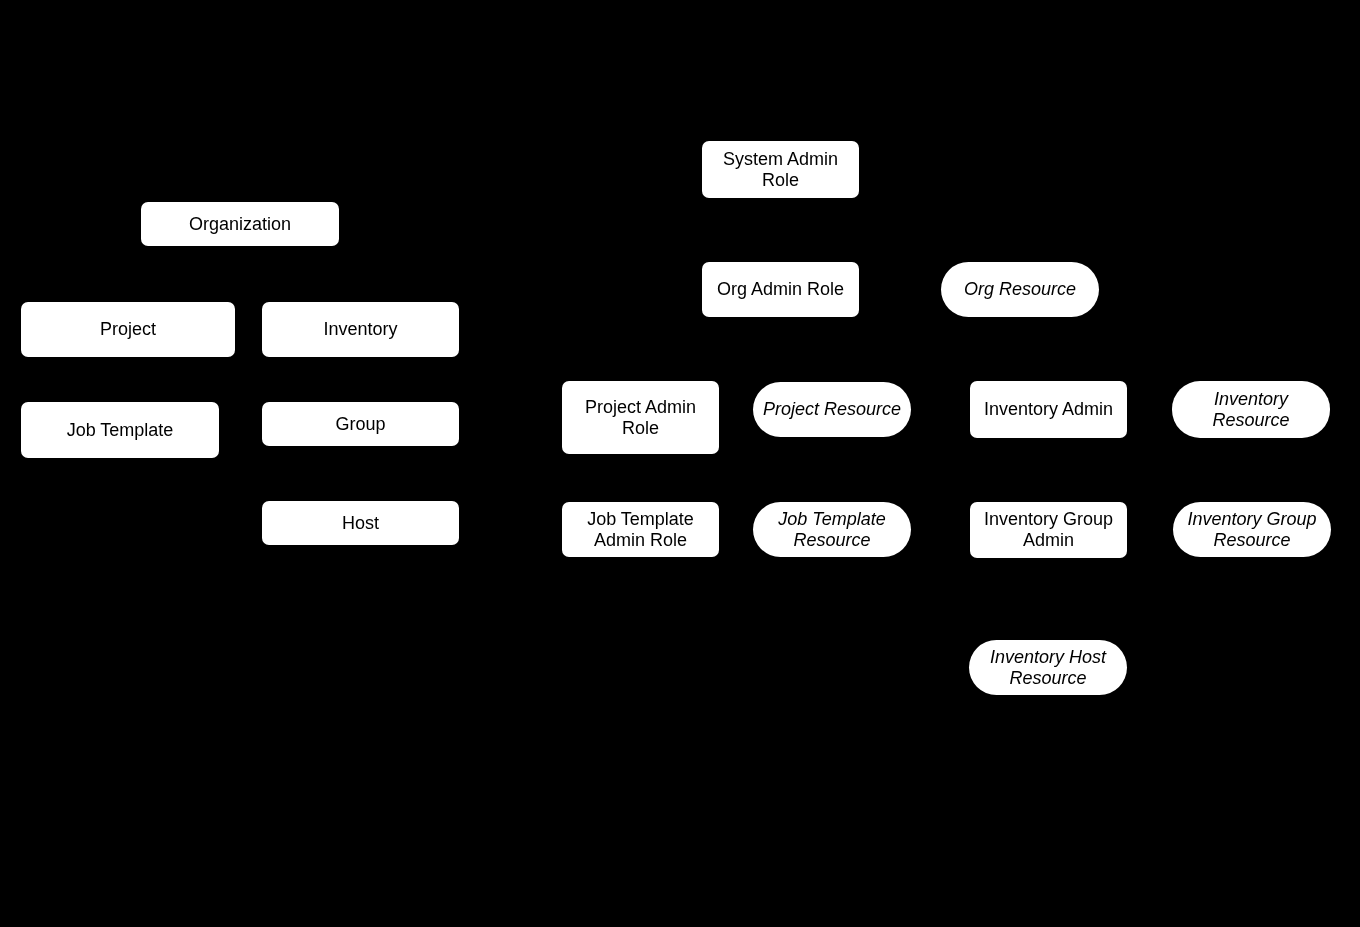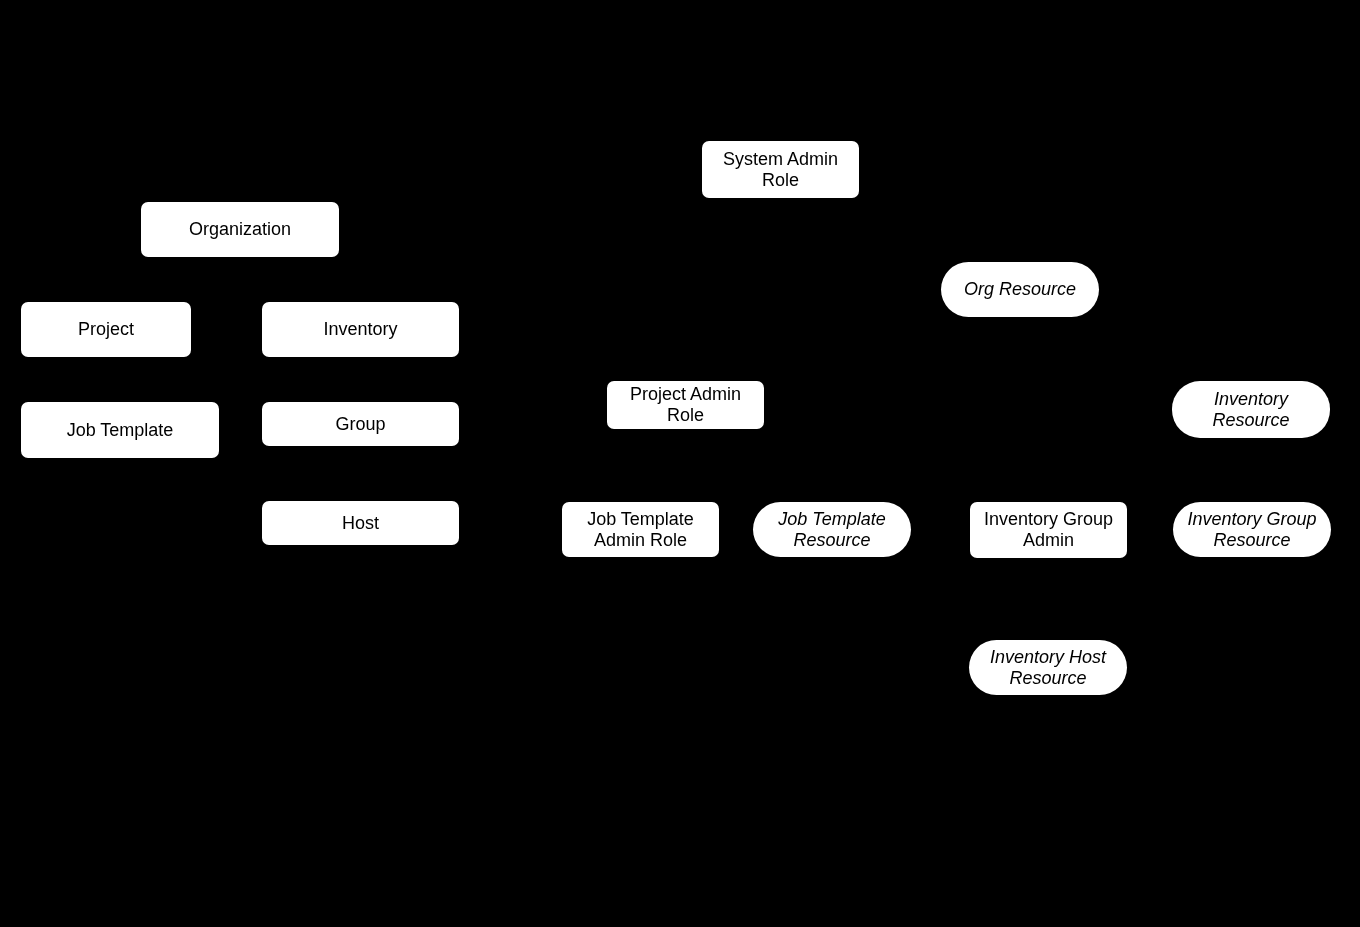--- a/index.html
+++ b/index.html
@@ -25,32 +25,32 @@
     text-align: center;
     font-size: 18px;
     line-height: 21px;
     white-space: pre-line;
     box-sizing: border-box;
   }
   .rect { border-radius: 7px; }
   .pill { border-radius: 28px; font-style: italic; }
 
   
-  .n-organization        { left: 141px;  top: 202px; width: 198px; height: 55px; }
-  .n-project             { left: 21px;   top: 302px; width: 170px; height: 55px; }
+  .n-organization        { left: 141px;  top: 202px; width: 198px; height: 44px; }
+  .n-project             { left: 21px;   top: 302px; width: 214px; height: 55px; }
   .n-inventory           { left: 262px;  top: 302px; width: 197px; height: 55px; }
   .n-job-template        { left: 21px;   top: 402px; width: 198px; height: 56px; }
   .n-group               { left: 262px;  top: 402px; width: 197px; height: 44px; }
   .n-host                { left: 262px;  top: 501px; width: 197px; height: 44px; }
 
   
   .n-system-admin-role        { left: 702px;  top: 141px; width: 157px; height: 57px; }
   .n-org-admin-role           { left: 702px;  top: 262px; width: 157px; height: 55px; }
   .n-org-resource             { left: 941px;  top: 262px; width: 158px; height: 55px; }
-  .n-project-admin-role       { left: 562px;  top: 381px; width: 157px; height: 48px; margin-left: 45px; }
+  .n-project-admin-role       { left: 562px;  top: 381px; width: 157px; height: 73px; }
   .n-project-resource         { left: 753px;  top: 382px; width: 158px; height: 55px; }
   .n-inventory-admin          { left: 970px;  top: 381px; width: 157px; height: 57px; }
   .n-inventory-resource       { left: 1172px; top: 381px; width: 158px; height: 57px; }
   .n-job-template-admin-role  { left: 562px;  top: 502px; width: 157px; height: 55px; }
   .n-job-template-resource    { left: 753px;  top: 502px; width: 158px; height: 55px; }
   .n-inventory-group-admin    { left: 970px;  top: 502px; width: 157px; height: 56px; }
   .n-inventory-group-resource { left: 1173px; top: 502px; width: 158px; height: 55px; }
   .n-inventory-host-resource  { left: 969px;  top: 622px; width: 158px; height: 55px; margin-top: 18px; }
 </style>
 </head>
@@ -74,26 +74,35 @@
     <span>Group</span>
   </div>
   <div class="node rect n-host">
     <span>Host</span>
   </div>
 
   <div class="node rect n-system-admin-role">
     <span>System Admin
 Role</span>
   </div>
+  <div class="node rect n-org-admin-role">
+    <span>Org Admin Role</span>
+  </div>
   <div class="node pill n-org-resource">
     <span>Org Resource</span>
   </div>
   <div class="node rect n-project-admin-role">
     <span>Project Admin
 Role</span>
+  </div>
+  <div class="node pill n-project-resource">
+    <span>Project Resource</span>
+  </div>
+  <div class="node rect n-inventory-admin">
+    <span>Inventory Admin</span>
   </div>
   <div class="node pill n-inventory-resource">
     <span>Inventory
 Resource</span>
   </div>
   <div class="node rect n-job-template-admin-role">
     <span>Job Template
 Admin Role</span>
   </div>
   <div class="node pill n-job-template-resource">

